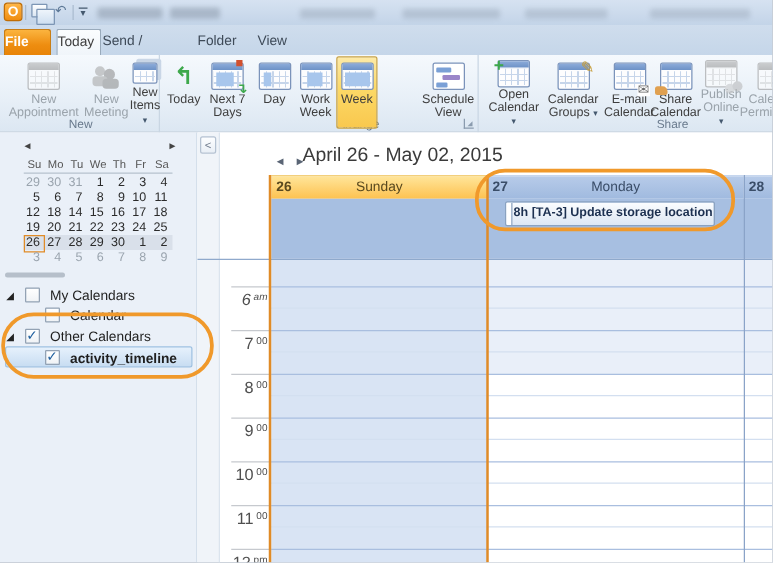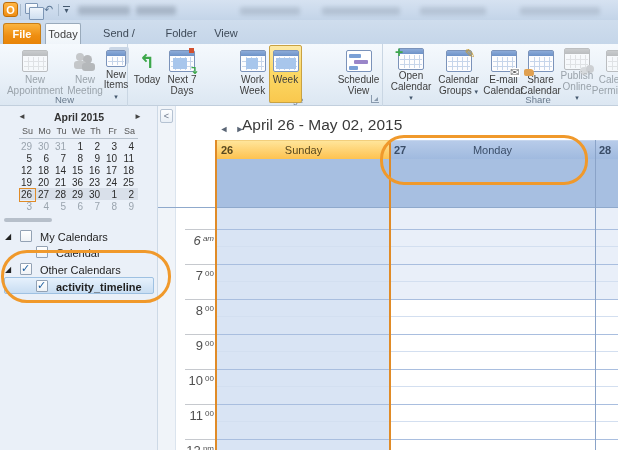--- a/index.html
+++ b/index.html
@@ -19,21 +19,21 @@
   .sync-ic{width:13px;height:11px;border:1px solid #7d96b5;background:linear-gradient(#fdfeff,#dbe6f2);border-radius:1px;}
   .sync-ic::after{content:"";position:absolute;left:3px;top:3px;width:13px;height:11px;
     border:1px solid #7d96b5;background:linear-gradient(#eef4fb,#cfdff0);border-radius:1px;}
   .caret-ic{font-size:8px;color:#44586e;line-height:6px;text-align:center;}
   .caret-ic .bar{display:block;width:7px;height:1px;background:#44586e;margin:3px auto 1px auto;}
   .blur{position:absolute;background:#7e8c9d;border-radius:2px;filter:blur(2px);}
 
   
   .tabrow{position:absolute;left:0;top:20px;width:618px;height:24px;
     background:linear-gradient(#cfdded,#c5d6e9);}
-  .tab{position:absolute;top:3px;height:21px;font-size:11px;text-align:center;
+  .tab{position:absolute;top:3px;height:21px;font-size:11px;
     line-height:20px;color:#3e4a58;}
   .tab-file{background:linear-gradient(#fbb43f,#ee8d10 60%,#e88408);border:1px solid #c87e16;
     border-bottom:none;border-radius:3px 3px 0 0;color:#fff;font-weight:bold;}
   .tab-active{background:linear-gradient(#fbfdfe,#f0f5fa);border:1px solid #99aabb;border-bottom:none;
     border-radius:2px 2px 0 0;color:#3e3e3e;}
 
   
   .ribbon{position:absolute;left:0;top:44px;width:618px;height:62px;
     background:linear-gradient(#f5f9fd,#e7eff7 60%,#dce7f2);border-bottom:1px solid #c2cfdd;}
   .rgroup{position:absolute;top:0;height:62px;border-right:1px solid #c9d6e3;}
@@ -215,20 +215,28 @@
           <span class="calic">
             <span class="fill" style="left:3px;width:14px"></span>
           </span>
         <span class="badge" style="right:1px;top:0;width:5px;height:5px;background:#d2502e"></span>
         <span class="badge arrow-green" style="right:-3px;bottom:-3px;font-size:11px">↴</span>
         </span>
       <span class="lbl">Next 7
 Days</span>
       </div>
 
+    <div class="rbtn" style="left:203px;width:33px">
+      <span class="iconbox">
+          <span class="calic">
+            <span class="fill" style="left:3px;width:6px"></span>
+          </span>
+        </span>
+      <span class="lbl">Day</span>
+      </div>
     <div class="rbtn" style="left:236px;width:33px">
       <span class="iconbox">
           <span class="calic">
             <span class="fill" style="left:5px;width:12px"></span>
           </span>
         </span>
       <span class="lbl">Work
 Week</span>
       </div>
     <div class="rbtn sel" style="left:269px;width:33px">
@@ -296,21 +304,20 @@
       <span class="iconbox">
           <span class="calic"></span>
         </span>
       <span class="lbl">Calendar
 Permissions</span>
       </div>
   </div>
 
   <div class="sidebar">
     <div class="mc-arrow" style="left:18px">◄</div>
-    <div class="mc-title">April 2015</div>
     <div class="mc-arrow" style="left:134px">►</div>
     <div class="mc-dow" id="mc-dow">
         <span>Su</span>
         <span>Mo</span>
         <span>Tu</span>
         <span>We</span>
         <span>Th</span>
         <span>Fr</span>
         <span>Sa</span>
       </div>
@@ -339,21 +346,21 @@
           <span class="mc-day">14</span>
           <span class="mc-day">15</span>
           <span class="mc-day">16</span>
           <span class="mc-day">17</span>
           <span class="mc-day">18</span>
         </div>
         <div class="mc-week">
           <span class="mc-day">19</span>
           <span class="mc-day">20</span>
           <span class="mc-day">21</span>
-          <span class="mc-day">36</span>
+          <span class="mc-day">22</span>
           <span class="mc-day">23</span>
           <span class="mc-day">24</span>
           <span class="mc-day">25</span>
         </div>
         <div class="mc-week selwk">
           <span class="mc-day selday">26</span>
           <span class="mc-day">27</span>
           <span class="mc-day">28</span>
           <span class="mc-day">29</span>
           <span class="mc-day">30</span>
@@ -413,20 +420,24 @@
     </div>
     <div class="dayhdr hdr-blue" style="left:232px;width:205px">
       <span class="num">27</span>
       <span class="dname">Monday</span>
     </div>
     <div class="dayhdr hdr-blue" style="left:437px;width:23px">
       <span class="num">28</span>
     </div>
 
     <div class="allday" style="left:59px;width:401px"></div>
+    <div class="event-chip">
+      <div class="event-status"></div>
+      <div class="event-txt">8h [TA-3] Update storage location</div>
+    </div>
 
     <div class="grid" id="grid">
       <div class="colbg" style="left:59px;width:173px;background:#d9e4f4"></div>
       <div class="colbg" style="left:232px;width:205px;background:linear-gradient(#e9eff9 0 91px,#ffffff 91px)"></div>
       <div class="colbg" style="left:437px;width:23px;background:linear-gradient(#e9eff9 0 91px,#ffffff 91px)"></div>
     <div class="hline gut-line" style="top: 21px;"></div>
         <div class="hline hr-line" style="top: 21px;"></div>
         <div class="hline hf-line" style="top: 38px;"></div>
         <div class="tlabel" style="top: 23px; font-style: italic;"><span class="n">6</span><span class="s"> am</span></div>
         <div class="hline gut-line" style="top: 56px;"></div>

